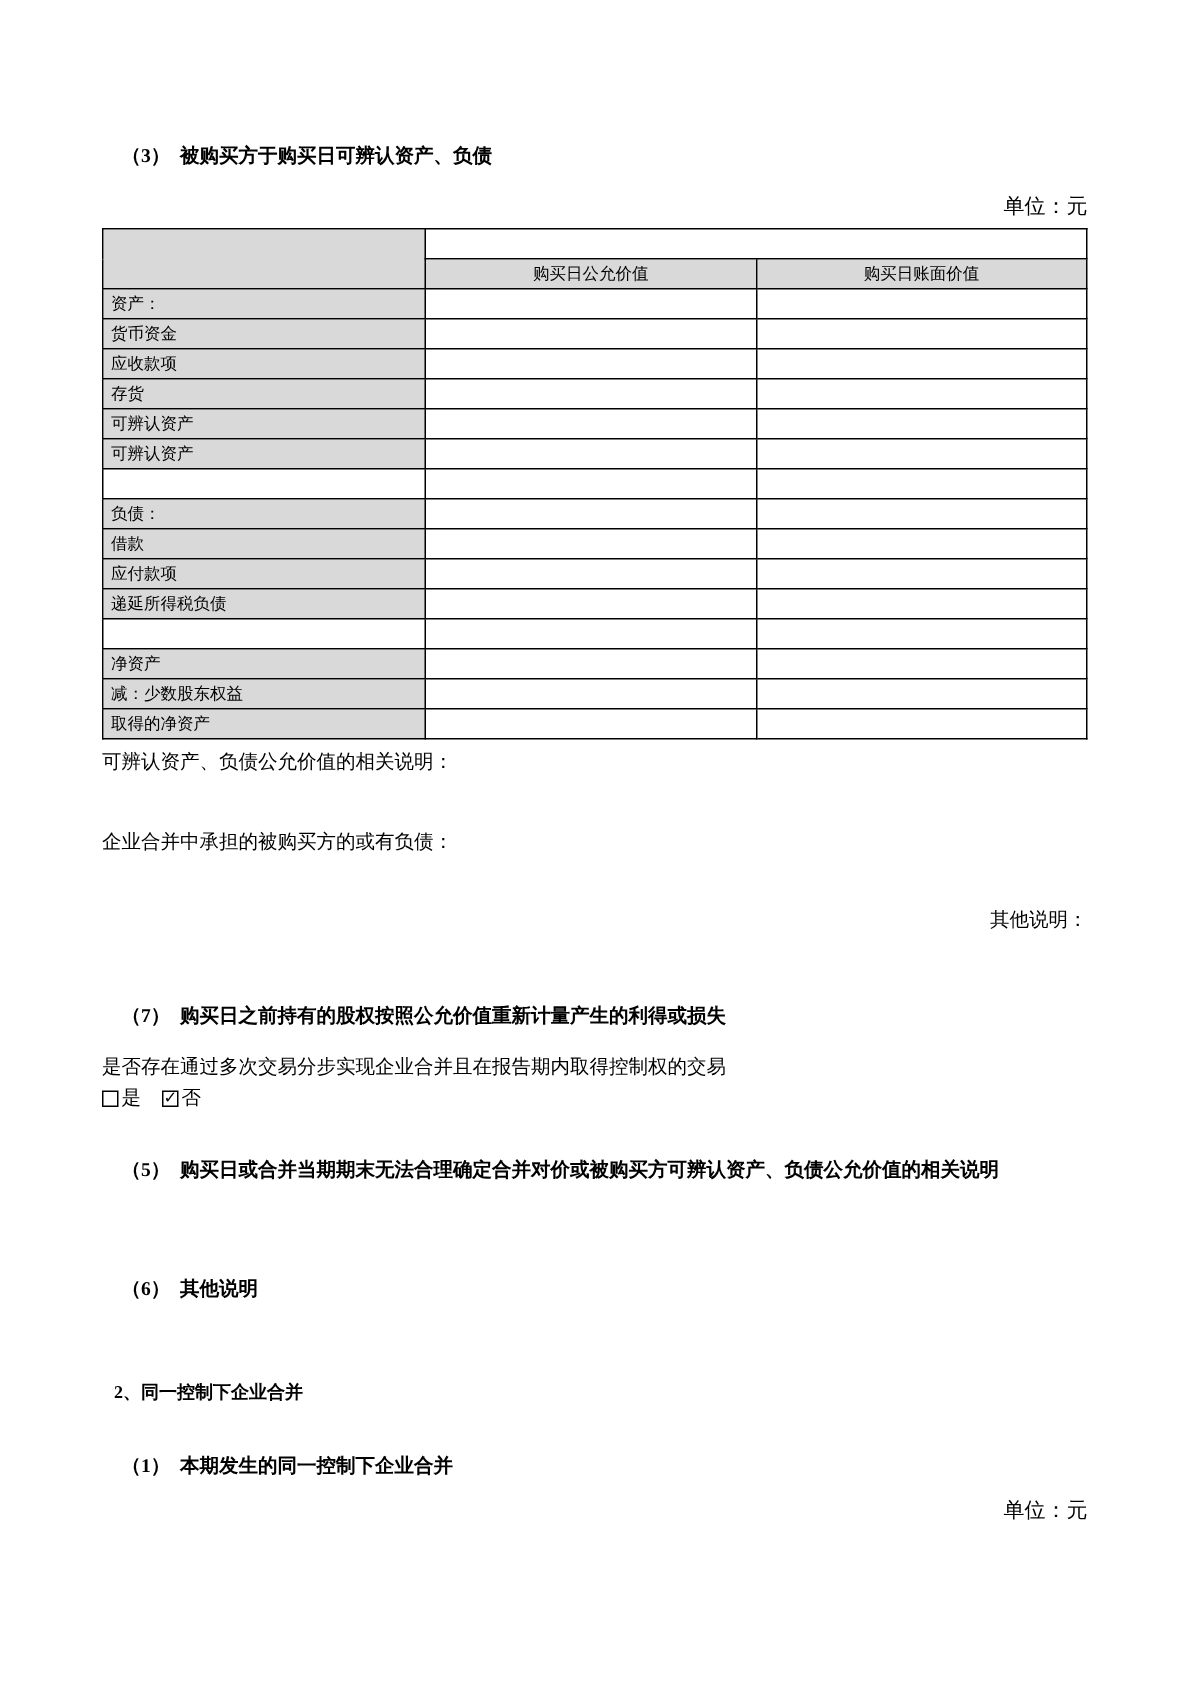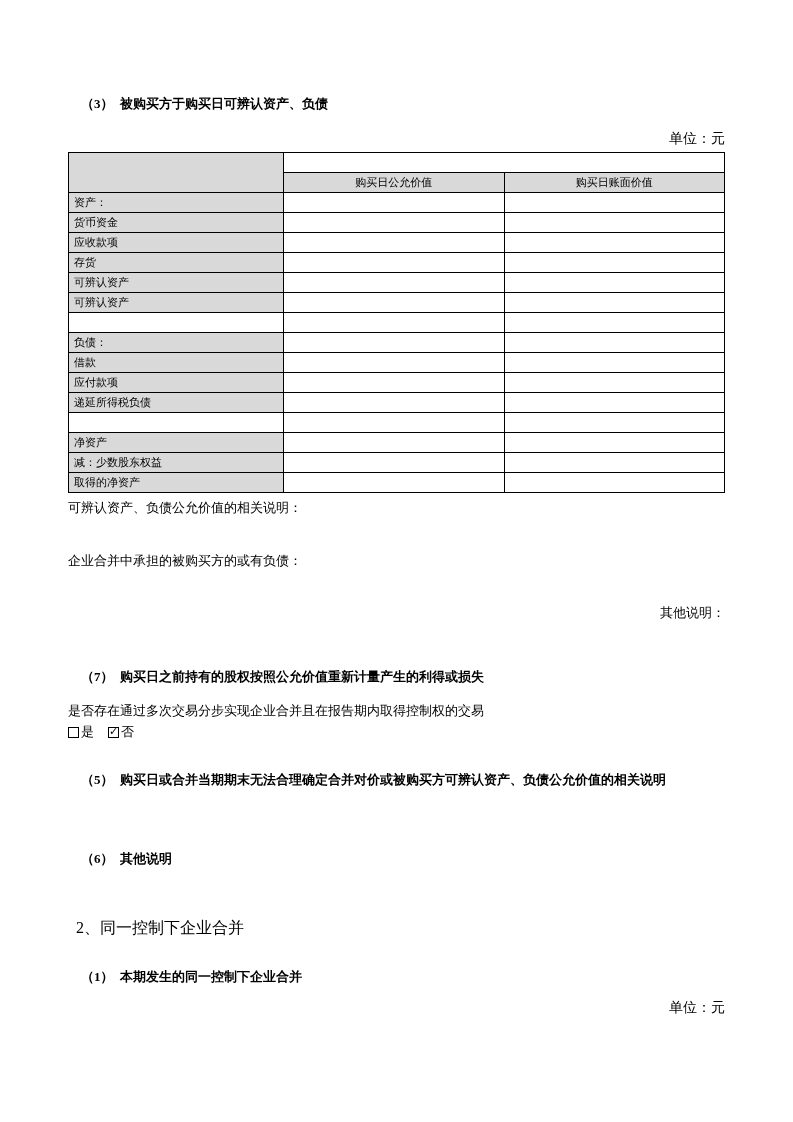--- a/index.html
+++ b/index.html
@@ -17,22 +17,22 @@
     padding: 95px 68px 0 68px;
   }
   .h-sub {
     font-size: 13px;
     font-weight: bold;
     padding-left: 13px;
     white-space: pre-wrap;
     line-height: 17px;
   }
   .h-main {
-    font-size: 16px;
-    font-weight: normal;
+    font-size: 12px;
+    font-weight: bold;
     padding-left: 8px;
     white-space: pre-wrap;
     line-height: 20px;
   }
   .unit {
     font-size: 14px;
     text-align: right;
     line-height: 16px;
   }
   .body-text {

